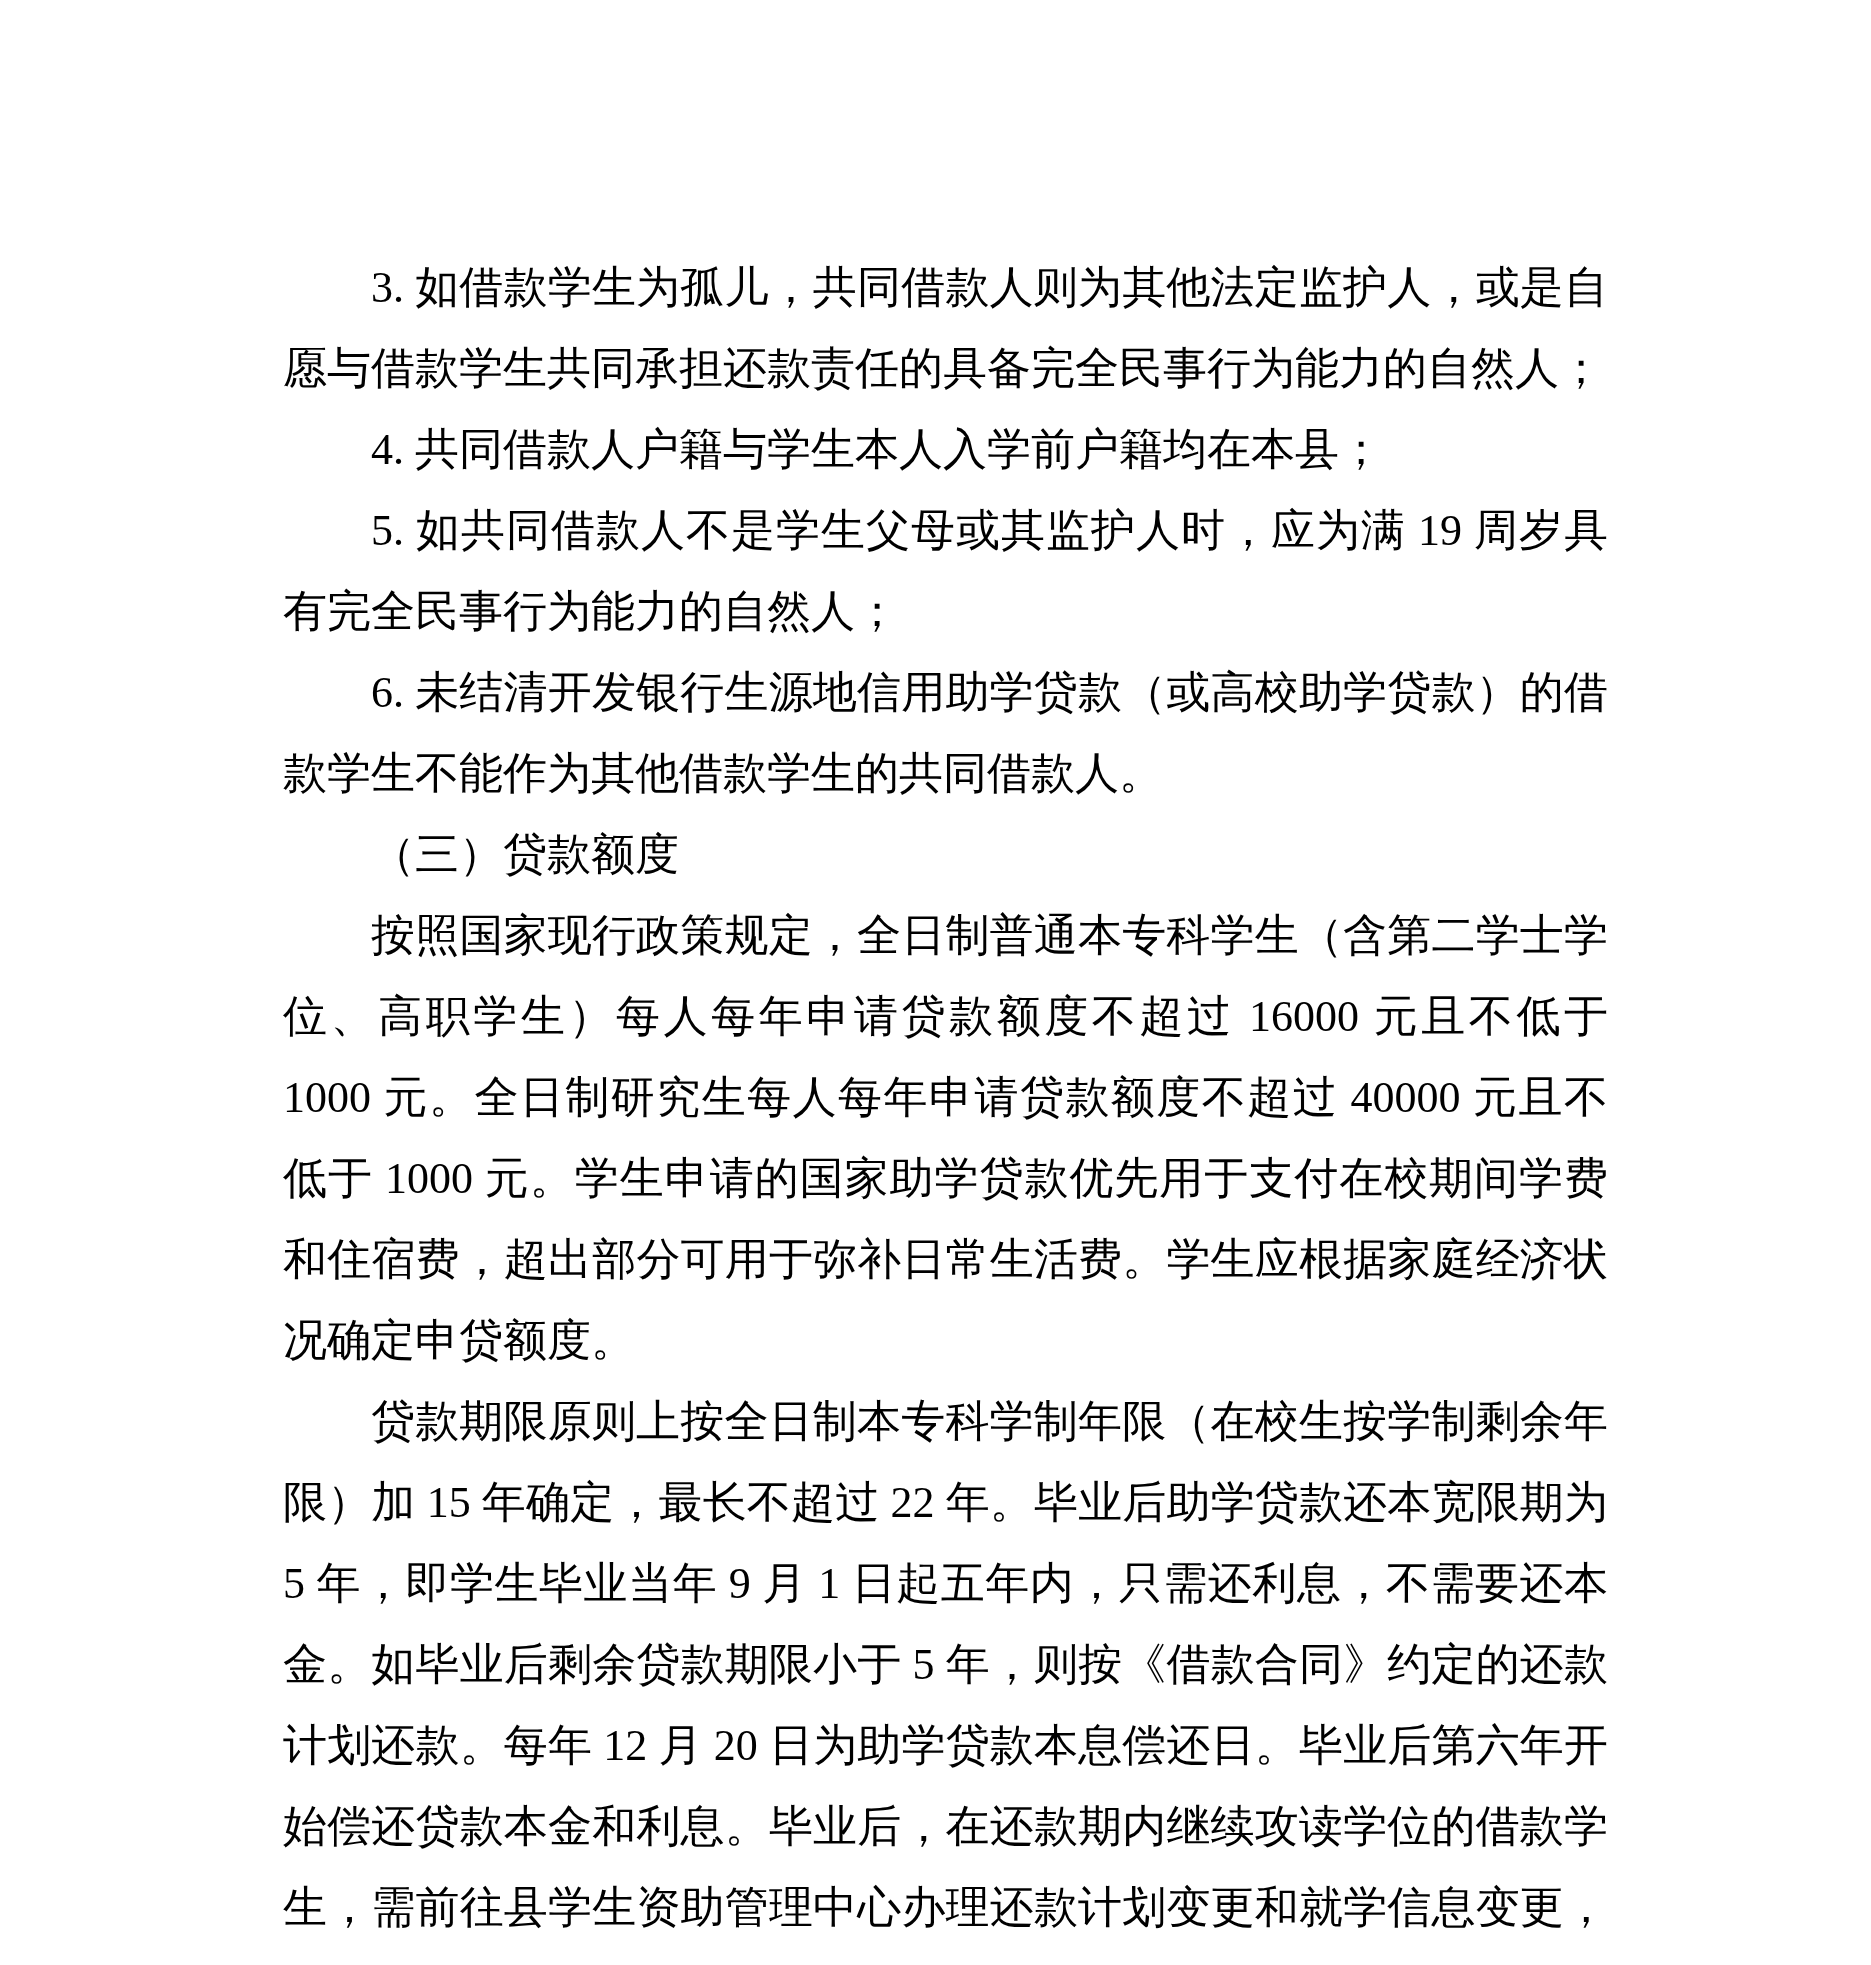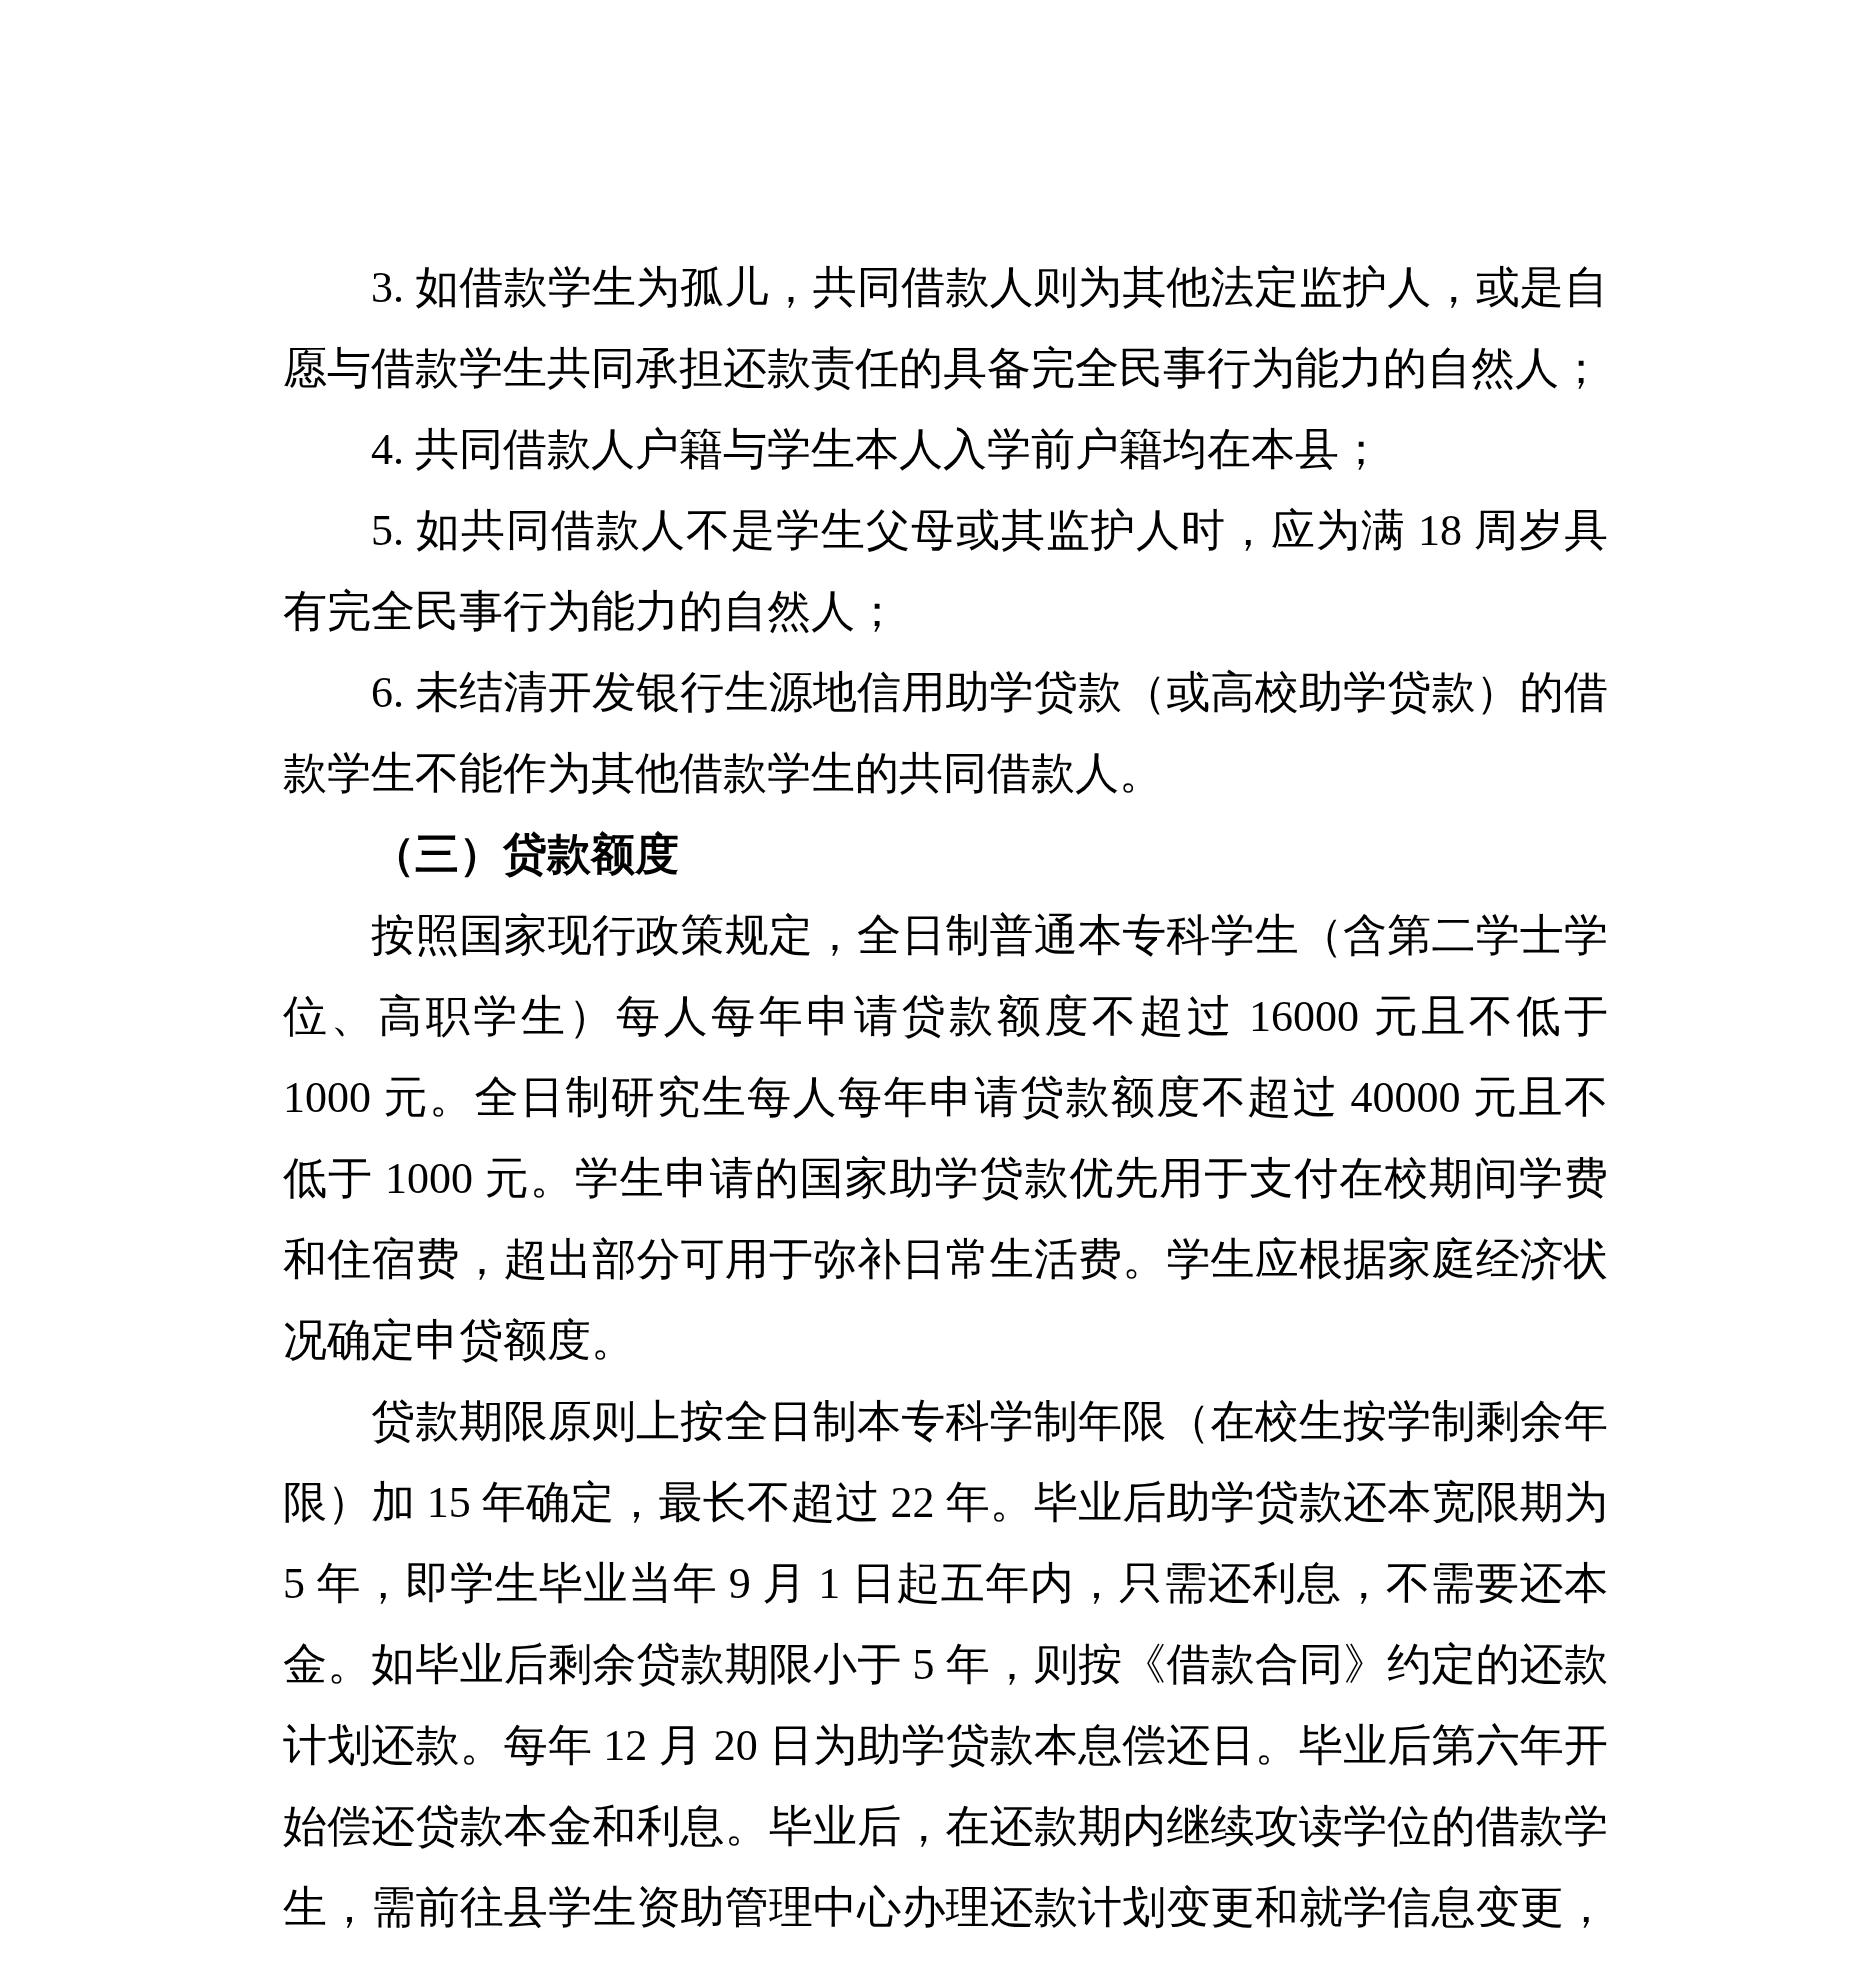--- a/index.html
+++ b/index.html
@@ -36,31 +36,31 @@
     letter-spacing: 0;
   }
   .para {
     margin: 0;
     text-indent: 88px;
     font-weight: normal;
   }
   .heading {
     margin: 0;
     text-indent: 88px;
-    font-weight: bold;
+    font-weight: normal;
   }
 </style>
 </head>
 <body>
 
 <div class="doc-page">
   <div class="doc-content">
       <p class="para">3. 如借款学生为孤儿，共同借款人则为其他法定监护人，或是自愿与借款学生共同承担还款责任的具备完全民事行为能力的自然人；</p>
       <p class="para">4. 共同借款人户籍与学生本人入学前户籍均在本县；</p>
-      <p class="para">5. 如共同借款人不是学生父母或其监护人时，应为满 18 周岁具有完全民事行为能力的自然人；</p>
+      <p class="para">5. 如共同借款人不是学生父母或其监护人时，应为满 19 周岁具有完全民事行为能力的自然人；</p>
       <p class="para">6. 未结清开发银行生源地信用助学贷款（或高校助学贷款）的借款学生不能作为其他借款学生的共同借款人。</p>
       <p class="heading">（三）贷款额度</p>
       <p class="para">按照国家现行政策规定，全日制普通本专科学生（含第二学士学位、高职学生）每人每年申请贷款额度不超过 16000 元且不低于 1000 元。全日制研究生每人每年申请贷款额度不超过 40000 元且不低于 1000 元。学生申请的国家助学贷款优先用于支付在校期间学费和住宿费，超出部分可用于弥补日常生活费。学生应根据家庭经济状况确定申贷额度。</p>
       <p class="para">贷款期限原则上按全日制本专科学制年限（在校生按学制剩余年限）加 15 年确定，最长不超过 22 年。毕业后助学贷款还本宽限期为 5 年，即学生毕业当年 9 月 1 日起五年内，只需还利息，不需要还本金。如毕业后剩余贷款期限小于 5 年，则按《借款合同》约定的还款计划还款。每年 12 月 20 日为助学贷款本息偿还日。毕业后第六年开始偿还贷款本金和利息。毕业后，在还款期内继续攻读学位的借款学生，需前往县学生资助管理中心办理还款计划变更和就学信息变更，可以继续享受贴息和相应的还本宽限期，但贷款期限不延长。</p>
     </div>
 
 </div>
 
 
 </body></html>

